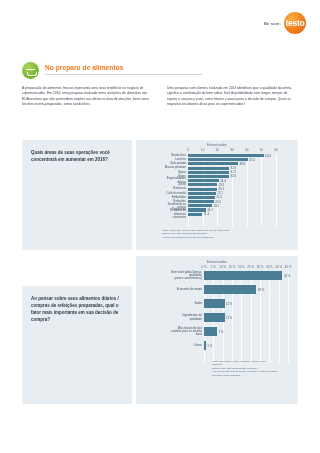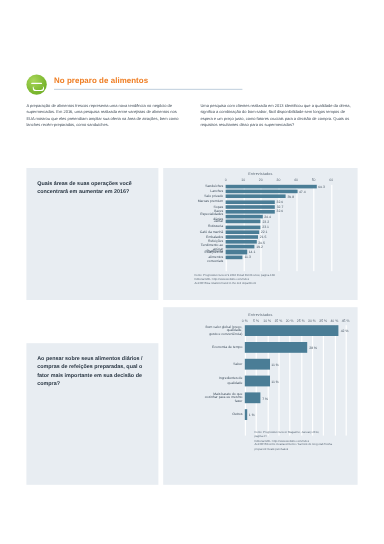--- a/index.html
+++ b/index.html
@@ -112,20 +112,26 @@
   .source {
     font-size: 2.35px; line-height: 1.45; color: #5d6b79;
     white-space: pre-line;
   }
 </style>
 </head>
 <body>
 
 <div class="page">
 
+  <div class="logo-wrap">
+    <div class="logo-besure">Be sure.</div>
+    <div class="logo-ball">
+      <span>testo</span>
+    </div>
+  </div>
 
   <div class="sec-head">
     <div class="sec-icon"></div>
     <div class="sec-title-box">
       <div class="sec-title">No preparo de alimentos</div>
       <div class="sec-rule"></div>
     </div>
   </div>
 
   <div class="intro">

